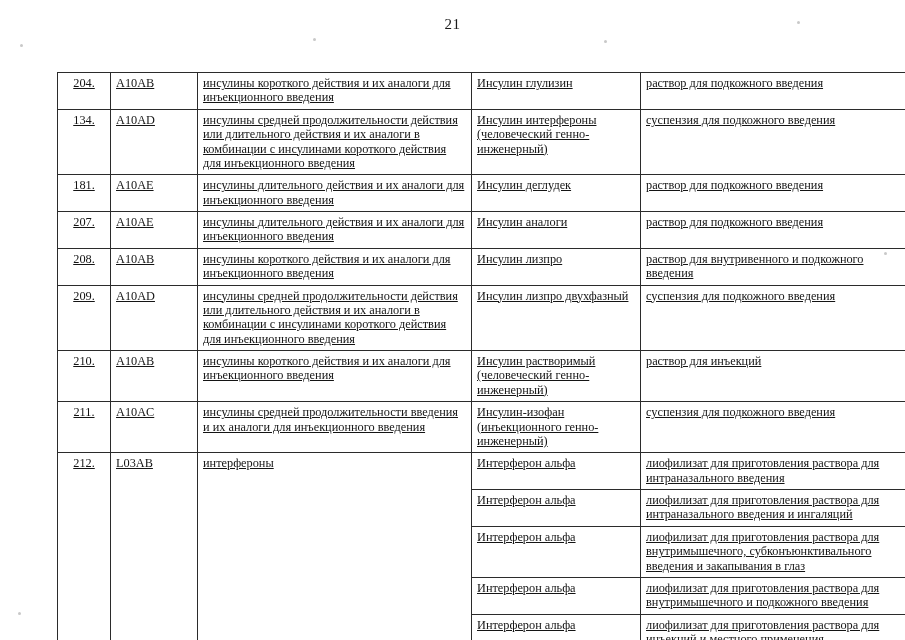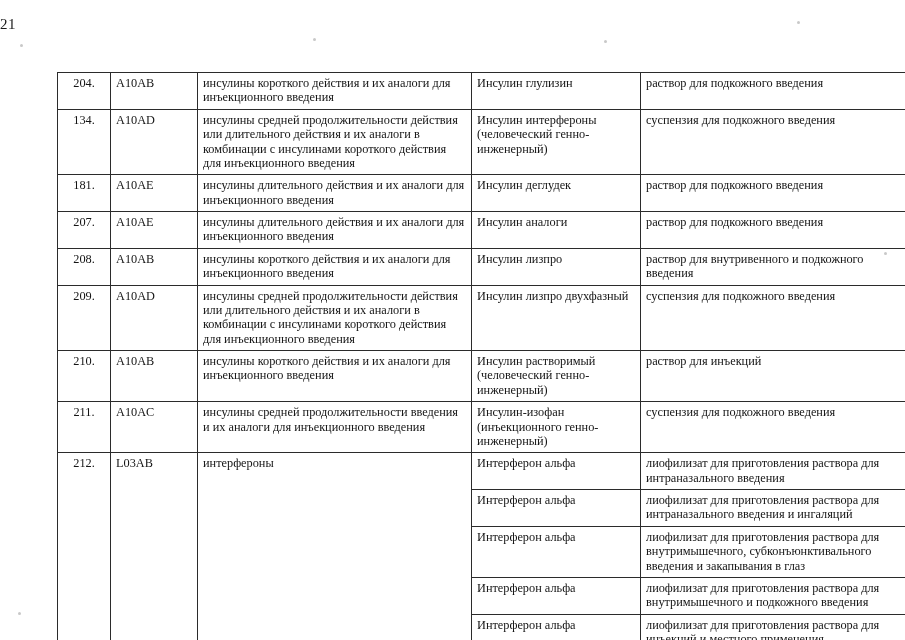--- a/index.html
+++ b/index.html
@@ -19,21 +19,21 @@
     position: relative;
     width: 905px;
     height: 640px;
     box-sizing: border-box;
   }
   .page-number {
     position: absolute;
     top: 16px;
     left: 0;
     width: 905px;
-    text-align: left;
+    text-align: center;
     font-size: 15px;
     color: #1a1a1a;
     letter-spacing: 0.5px;
   }
   .speck {
     position: absolute;
     background: #9a9a9a;
     border-radius: 50%;
     opacity: 0.55;
   }
@@ -45,20 +45,21 @@
     border-collapse: collapse;
     table-layout: fixed;
   }
   table.reg td {
     border: 1px solid #2b2b2b;
     vertical-align: top;
     padding: 3px 5px 4px 5px;
     font-size: 12.3px;
     line-height: 1.17;
     color: #141414;
+    text-decoration: underline;
   }
   td.c-num {
     width: 42px;
     text-align: center;
     padding-right: 6px;
   }
   td.c-code {
     width: 76px;
     padding-left: 7px;
   }

